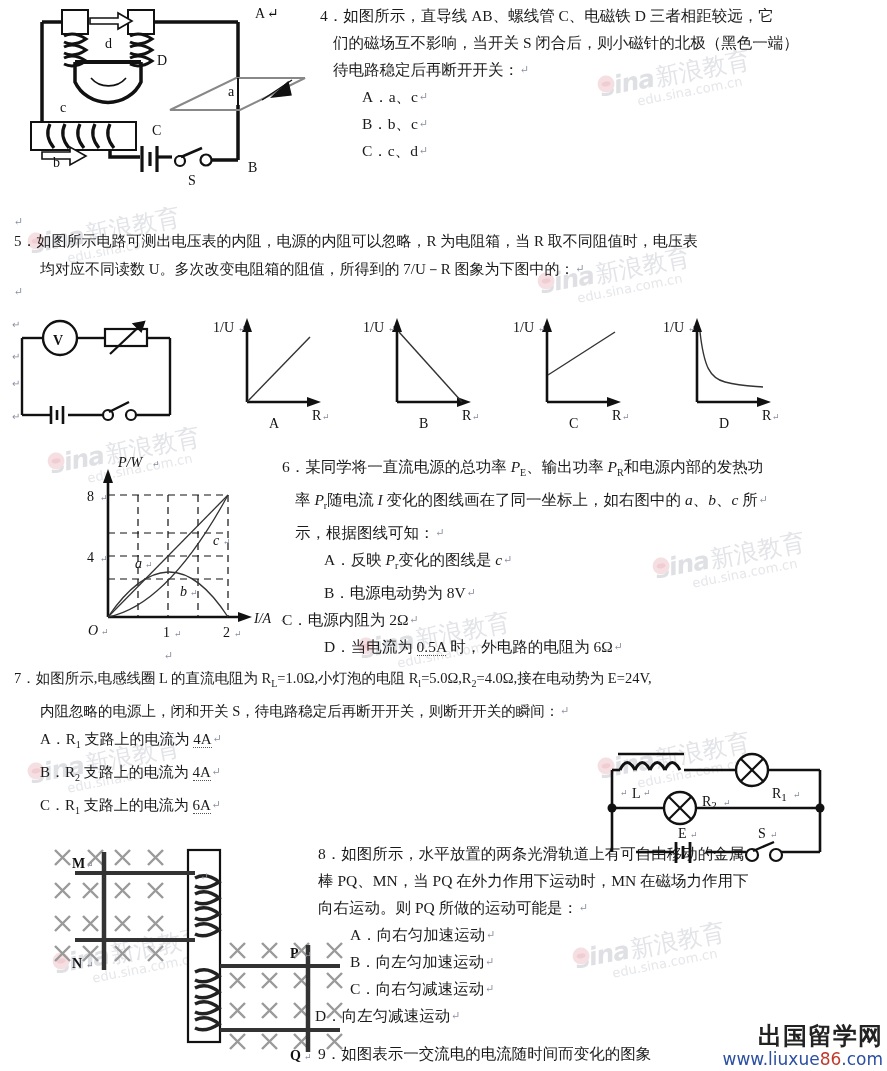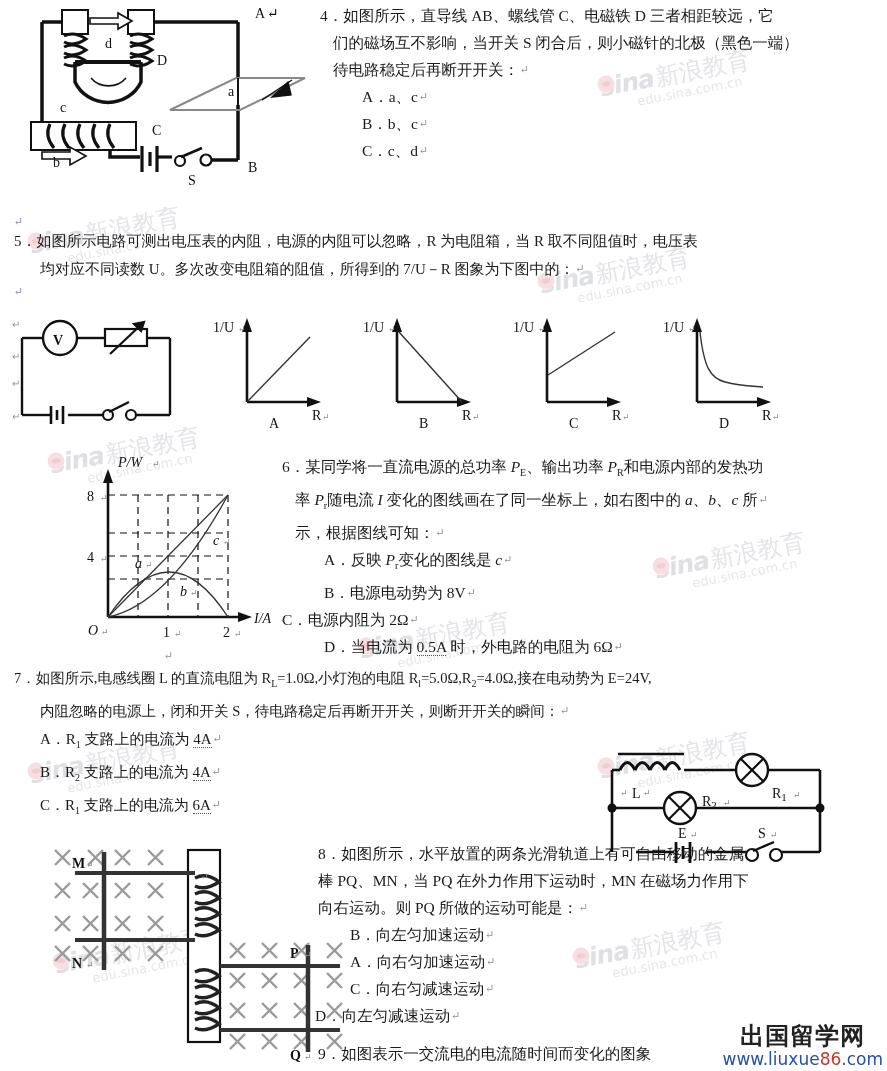--- a/index.html
+++ b/index.html
@@ -74,21 +74,21 @@
   svg{display:block;}
   .figwrap{position:absolute;z-index:3;}
 
   .lbl{
     font-family:"Liberation Serif","DejaVu Serif",serif;
     font-size:14px;fill:#111;
   }
   .lbl-i{font-style:italic;}
 
   .bottomurl{
-    position:absolute;right:4px;bottom:2px;z-index:6;text-align:center;
+    position:absolute;right:4px;bottom:2px;z-index:6;text-align:right;
     font-family:"DejaVu Sans","Liberation Sans",sans-serif;
   }
   .bottomurl .cn2{
     font-size:24px;font-weight:bold;color:#222;letter-spacing:1px;display:block;
   }
   .bottomurl .u2{
     font-size:17px;font-weight:normal;color:#2b4fa2;display:block;margin-top:-3px;
   }
   .bottomurl .u2 .num{color:#c0392b;}
 </style>
@@ -493,22 +493,22 @@
       <text x="94" y="96" fill="#8a8fa0" font-size="9">↵</text>
       <text class="lbl" x="162" y="96" font-size="16">S</text>
       <text x="174" y="96" fill="#8a8fa0" font-size="9">↵</text>
     </svg>
   </div>
 
   <div class="q" style="left:318px;top:840px;width:560px;">
     <div class="ln"><span>8．</span><span>如图所示，水平放置的两条光滑轨道上有可自由移动的金属</span></div>
     <div class="ln" style="margin-left:0px">棒 PQ、MN，当 PQ 在外力作用下运动时，MN 在磁场力作用下</div>
     <div class="ln" style="margin-left:0px"><span>向右运动。则 PQ 所做的运动可能是：</span><span class="cret">↵</span></div>
+    <div class="opt" style="margin-left:32px"><span>A．向右匀加速运动</span><span class="cret">↵</span></div>
     <div class="opt" style="margin-left:32px"><span>B．向左匀加速运动</span><span class="cret">↵</span></div>
-    <div class="opt" style="margin-left:32px"><span>A．向右匀加速运动</span><span class="cret">↵</span></div>
     <div class="opt" style="margin-left:32px"><span>C．向右匀减速运动</span><span class="cret">↵</span></div>
     <div class="opt" style="margin-left:-3px"><span>D．向左匀减速运动</span><span class="cret">↵</span></div>
   </div>
 
   <div class="q" style="left:318px;top:1040px;width:560px;">
     <div class="ln"><span>9．</span><span>如图表示一交流电的电流随时间而变化的图象</span></div>
   </div>
 
   <div class="figwrap" style="left:50px;top:840px;">
     <svg width="305" height="231" viewBox="0 0 305 231">

